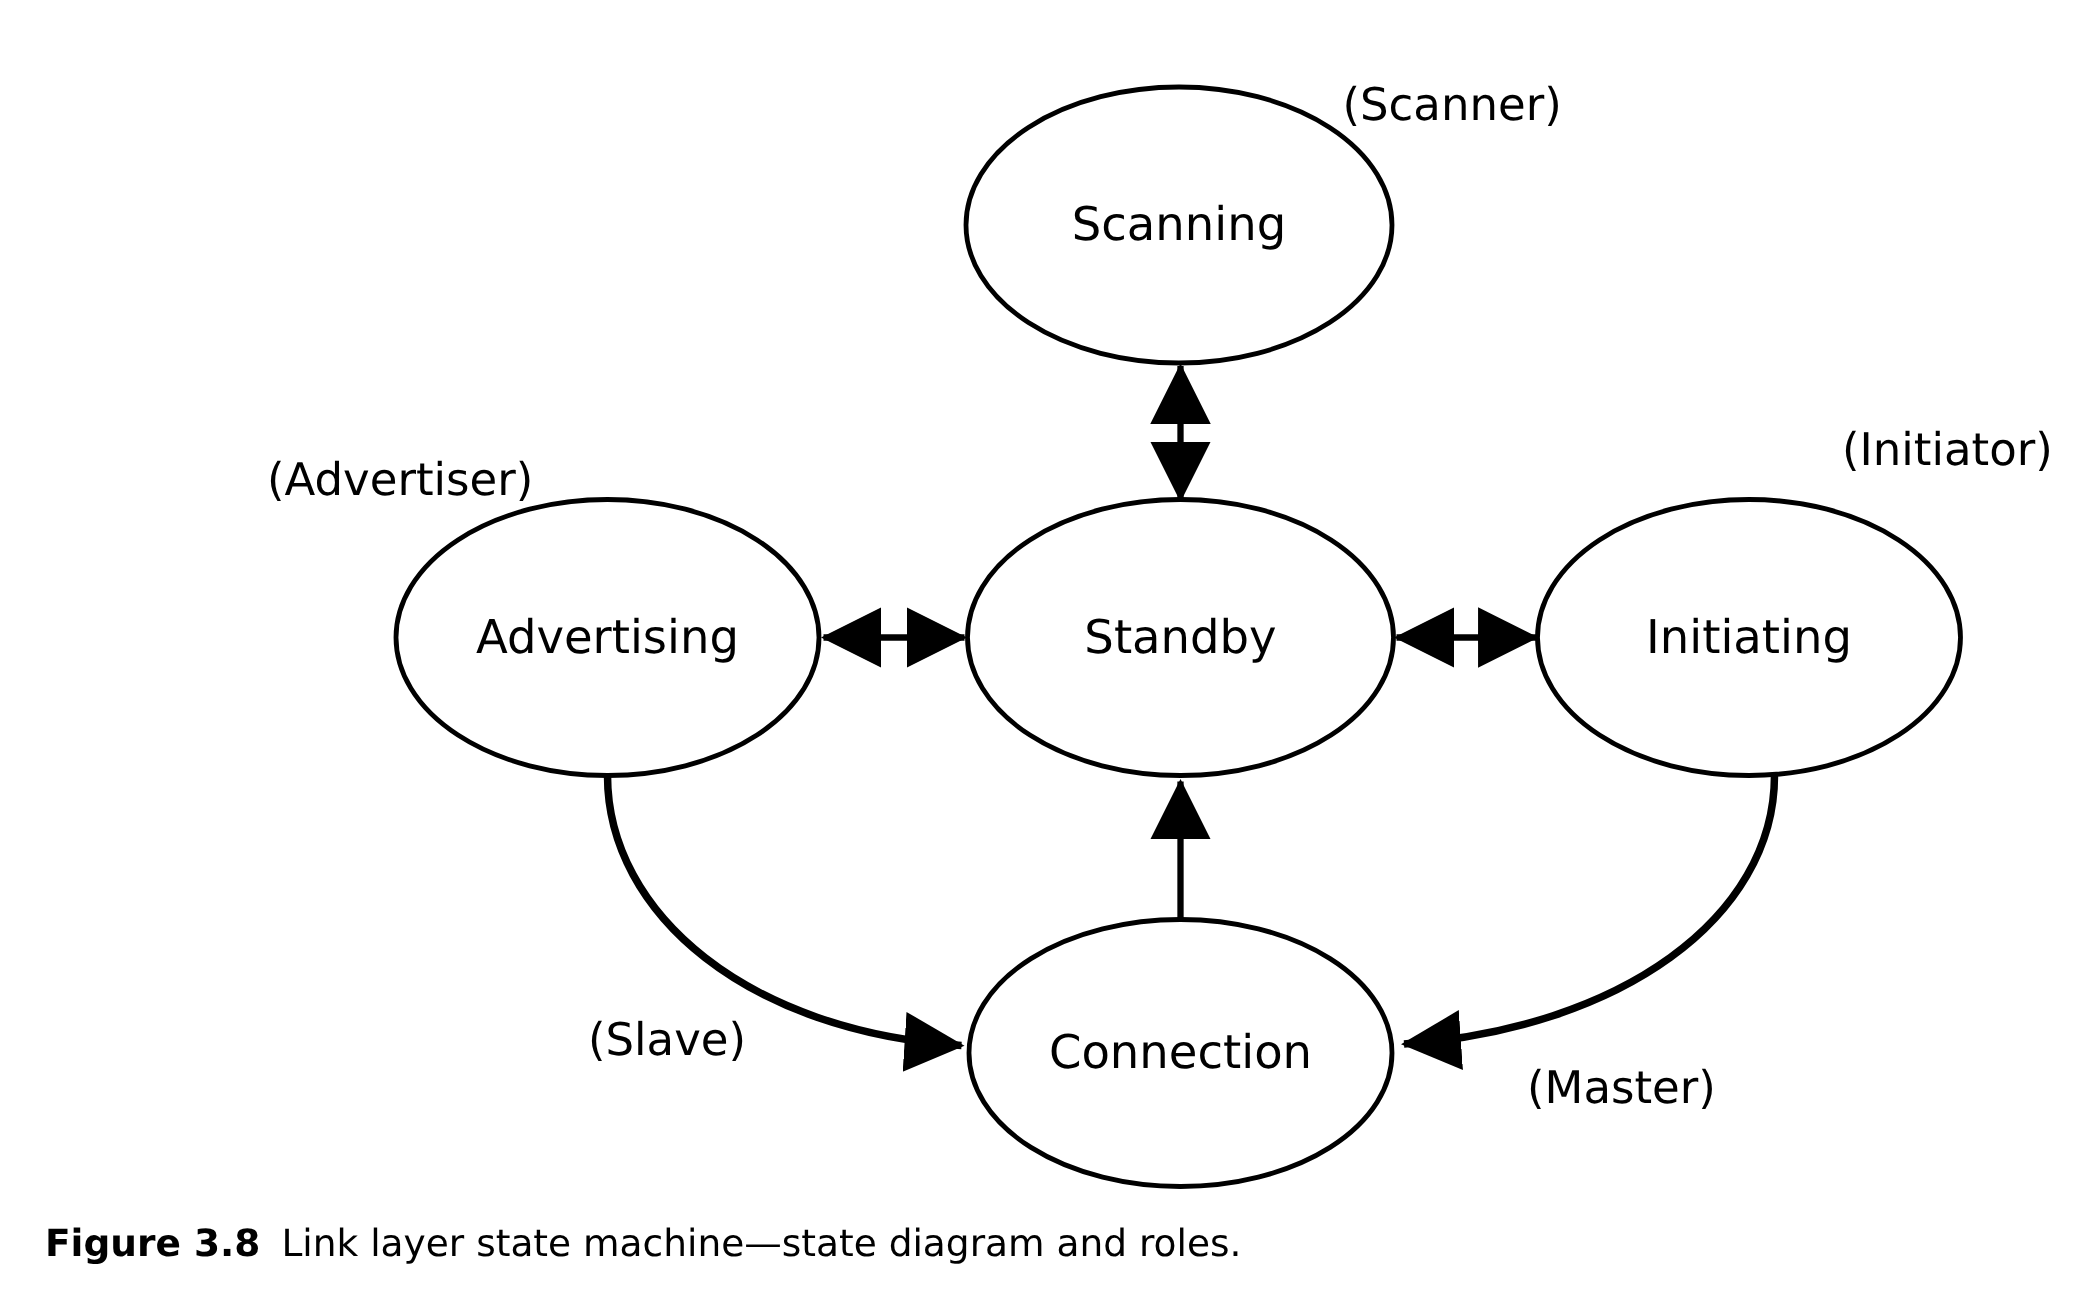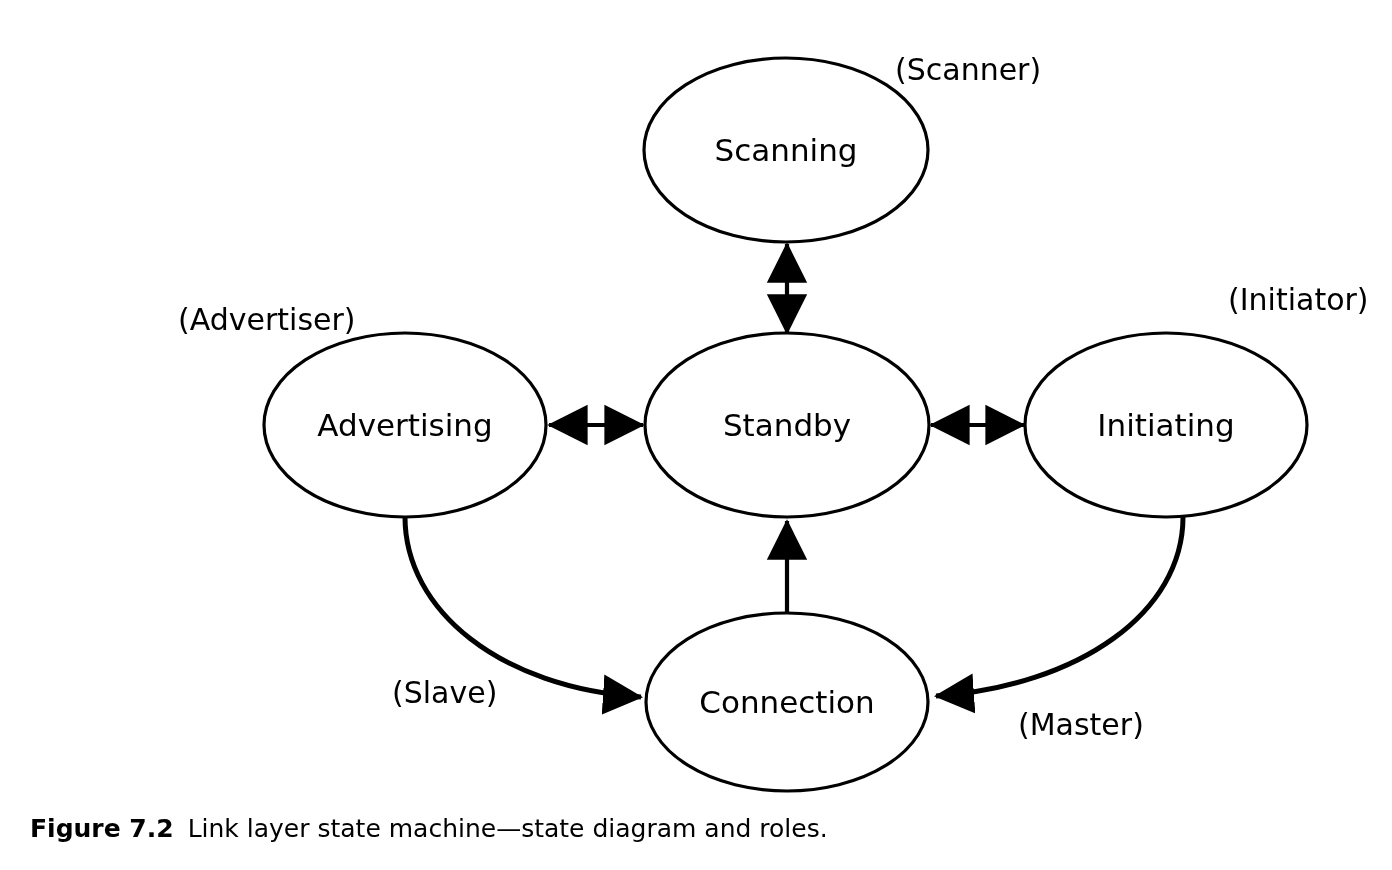--- a/index.html
+++ b/index.html
@@ -128,16 +128,16 @@
     <text class="role-label" x="178" y="330" text-anchor="start">(Advertiser)</text>
 
     <text class="role-label" x="1228" y="310" text-anchor="start">(Initiator)</text>
 
     <text class="role-label" x="392" y="703" text-anchor="start">(Slave)</text>
 
     <text class="role-label" x="1018" y="735" text-anchor="start">(Master)</text>
   </svg>
 
   <div class="caption">
-    <span class="caption-figno">Figure 7.2</span><span class="caption-body">Link layer state machine—state diagram and roles.</span>
+    <span class="caption-figno">Figure 3.8</span><span class="caption-body">Link layer state machine—state diagram and roles.</span>
   </div>
 
 </div>
 
 </body></html>

